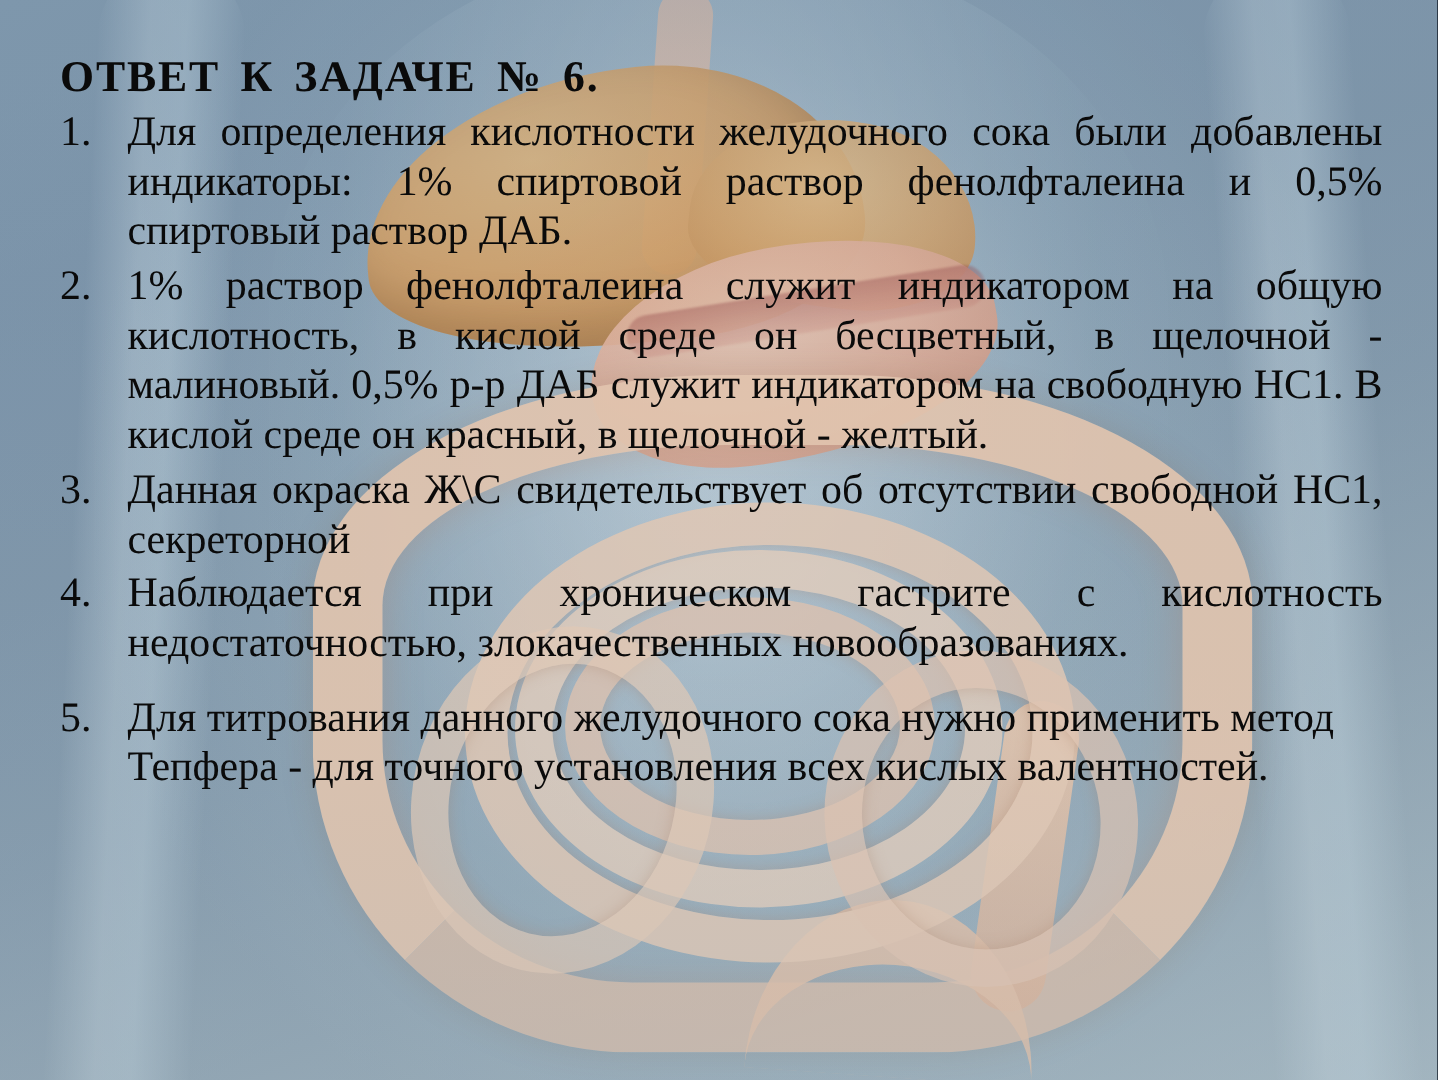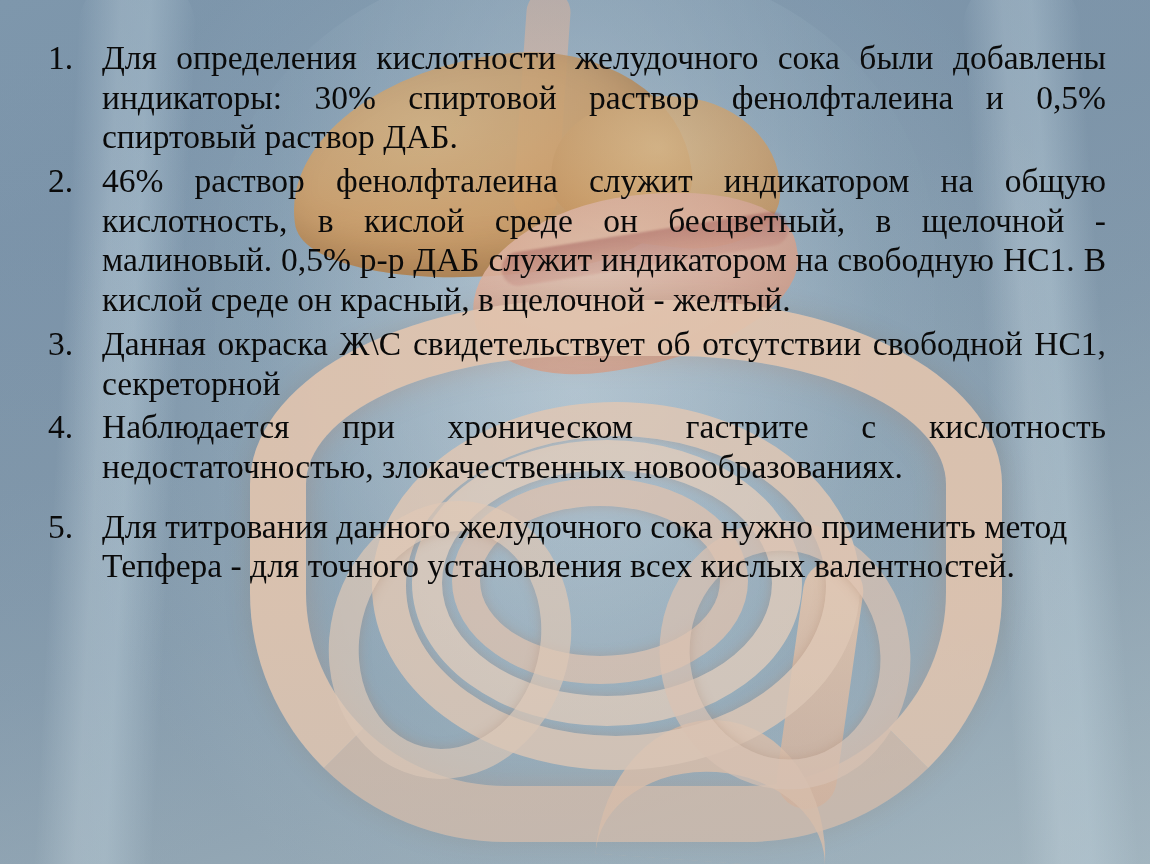--- a/index.html
+++ b/index.html
@@ -199,26 +199,27 @@
     <div class="organ rectum"></div>
     <div class="organ coil c1"></div>
     <div class="organ coil c2"></div>
     <div class="organ coil c3"></div>
     <div class="organ coil c4"></div>
     <div class="organ coil c5"></div>
     <div class="haze"></div>
   </div>
 
   <div class="content">
+    <div class="title">ОТВЕТ К  ЗАДАЧЕ № 6.</div>
     <ol class="answers">
       <li>
-          <span class="txt">Для определения кислотности желудочного сока были добавлены индикаторы: 30% спиртовой раствор фенолфталеина и 0,5% спиртовый раствор  ДАБ.</span>
-        </li>
-      <li>
-          <span class="txt">46% раствор фенолфталеина служит индикатором на общую кислотность, в кислой среде он бесцветный, в щелочной - малиновый.  0,5% р-р   ДАБ служит индикатором на свободную НС1. В кислой среде он красный, в щелочной - желтый.</span>
+          <span class="txt">Для определения кислотности желудочного сока были добавлены индикаторы: 1% спиртовой раствор фенолфталеина и 0,5% спиртовый раствор  ДАБ.</span>
+        </li>
+      <li>
+          <span class="txt">1% раствор фенолфталеина служит индикатором на общую кислотность, в кислой среде он бесцветный, в щелочной - малиновый.  0,5% р-р   ДАБ служит индикатором на свободную НС1. В кислой среде он красный, в щелочной - желтый.</span>
         </li>
       <li>
           <span class="txt">Данная окраска Ж\С свидетельствует  об отсутствии свободной НС1, секреторной</span>
         </li>
       <li>
           <span class="txt">Наблюдается    при    хроническом    гастрите    с кислотность    недостаточностью,    злокачественных новообразованиях.</span>
         </li>
       <li>
           <span class="txt">Для титрования данного желудочного сока нужно применить   метод   Тепфера  -    для   точного установления всех кислых валентностей.</span>
         </li>

